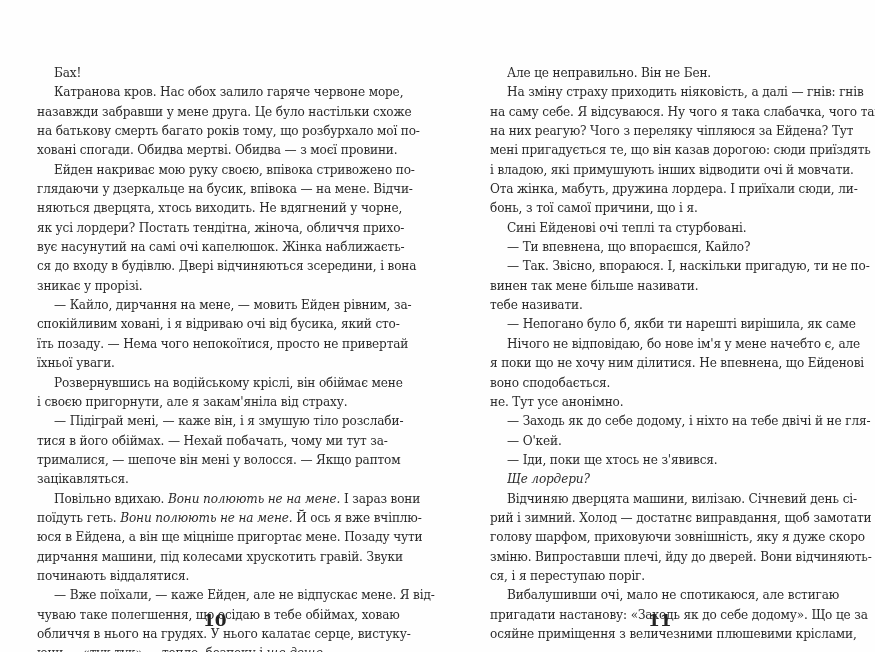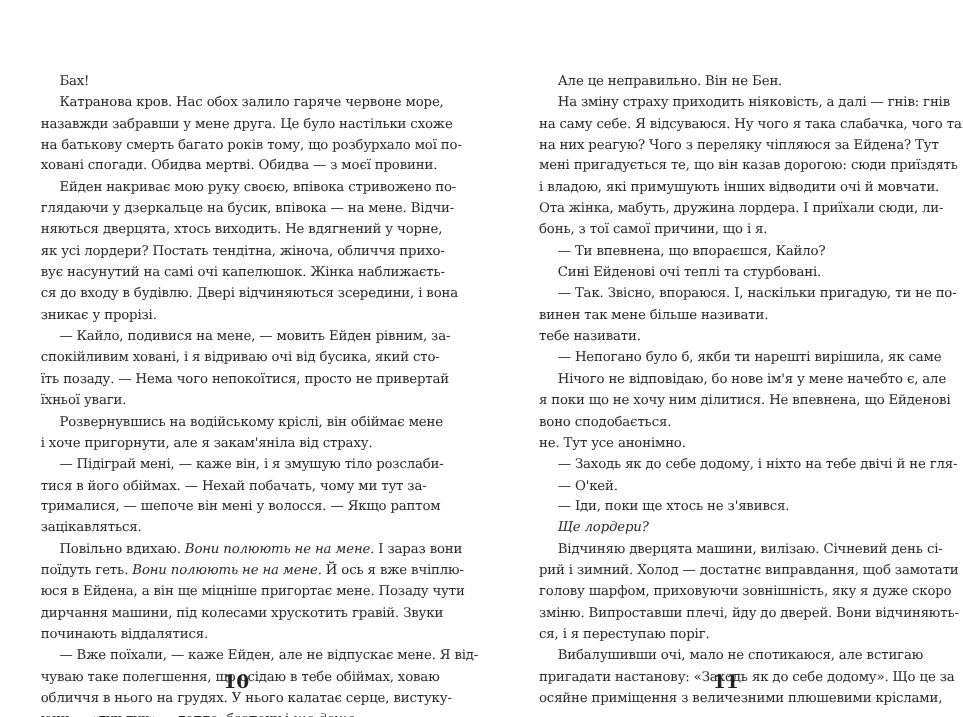--- a/index.html
+++ b/index.html
@@ -45,26 +45,26 @@
         <span class="line">назавжди забравши у мене друга. Це було настільки схоже</span>
         <span class="line">на батькову смерть багато років тому, що розбурхало мої по-</span>
         <span class="line last">ховані спогади. Обидва мертві. Обидва — з моєї провини.</span>
         <span class="line indent">Ейден накриває мою руку своєю, впівока стривожено по-</span>
         <span class="line">глядаючи у дзеркальце на бусик, впівока — на мене. Відчи-</span>
         <span class="line">няються дверцята, хтось виходить. Не вдягнений у чорне,</span>
         <span class="line">як усі лордери? Постать тендітна, жіноча, обличчя прихо-</span>
         <span class="line">вує насунутий на самі очі капелюшок. Жінка наближаєть-</span>
         <span class="line">ся до входу в будівлю. Двері відчиняються зсередини, і вона</span>
         <span class="line last">зникає у прорізі.</span>
-        <span class="line indent">— Кайло, подивися на мене, — мовить Ейден рівним, за-</span>
+        <span class="line indent">— Кайло, дирчання на мене, — мовить Ейден рівним, за-</span>
         <span class="line">спокійливим ховані, і я відриваю очі від бусика, який сто-</span>
         <span class="line">їть позаду. — Нема чого непокоїтися, просто не привертай</span>
         <span class="line last">їхньої уваги.</span>
         <span class="line indent">Розвернувшись на водійському кріслі, він обіймає мене</span>
-        <span class="line last">і хоче пригорнути, але я закам'яніла від страху.</span>
+        <span class="line last">і своєю пригорнути, але я закам'яніла від страху.</span>
         <span class="line indent">— Підіграй мені, — каже він, і я змушую тіло розслаби-</span>
         <span class="line">тися в його обіймах. — Нехай побачать, чому ми тут за-</span>
         <span class="line">трималися, — шепоче він мені у волосся. — Якщо раптом</span>
         <span class="line last">зацікавляться.</span>
         <span class="line indent"><span>Повільно вдихаю. </span><span class="it">Вони полюють не на мене.</span><span> І зараз вони</span></span>
         <span class="line"><span>поїдуть геть. </span><span class="it">Вони полюють не на мене.</span><span> Й ось я вже вчіплю-</span></span>
         <span class="line">юся в Ейдена, а він ще міцніше пригортає мене. Позаду чути</span>
         <span class="line">дирчання машини, під колесами хрускотить гравій. Звуки</span>
         <span class="line last">починають віддалятися.</span>
         <span class="line indent">— Вже поїхали, — каже Ейден, але не відпускає мене. Я від-</span>
@@ -77,22 +77,22 @@
   <div class="page page-right">
     <div class="text-col" id="right-text">
         <span class="line indent last">Але це неправильно. Він не Бен.</span>
         <span class="line indent">На зміну страху приходить ніяковість, а далі — гнів: гнів</span>
         <span class="line">на саму себе. Я відсуваюся. Ну чого я така слабачка, чого так</span>
         <span class="line">на них реагую? Чого з переляку чіпляюся за Ейдена? Тут</span>
         <span class="line">мені пригадується те, що він казав дорогою: сюди приїздять</span>
         <span class="line">і владою, які примушують інших відводити очі й мовчати.</span>
         <span class="line">Ота жінка, мабуть, дружина лордера. І приїхали сюди, ли-</span>
         <span class="line last">бонь, з тої самої причини, що і я.</span>
+        <span class="line indent last">Сині Ейденові очі теплі та стурбовані.</span>
         <span class="line indent last">— Ти впевнена, що впораєшся, Кайло?</span>
-        <span class="line indent last">Сині Ейденові очі теплі та стурбовані.</span>
         <span class="line indent">— Так. Звісно, впораюся. І, наскільки пригадую, ти не по-</span>
         <span class="line last">винен так мене більше називати.</span>
         <span class="line last">тебе називати.</span>
         <span class="line indent">— Непогано було б, якби ти нарешті вирішила, як саме</span>
         <span class="line indent">Нічого не відповідаю, бо нове ім'я у мене начебто є, але</span>
         <span class="line">я поки що не хочу ним ділитися. Не впевнена, що Ейденові</span>
         <span class="line last">воно сподобається.</span>
         <span class="line last">не. Тут усе анонімно.</span>
         <span class="line indent">— Заходь як до себе додому, і ніхто на тебе двічі й не гля-</span>
         <span class="line indent last">— О'кей.</span>

